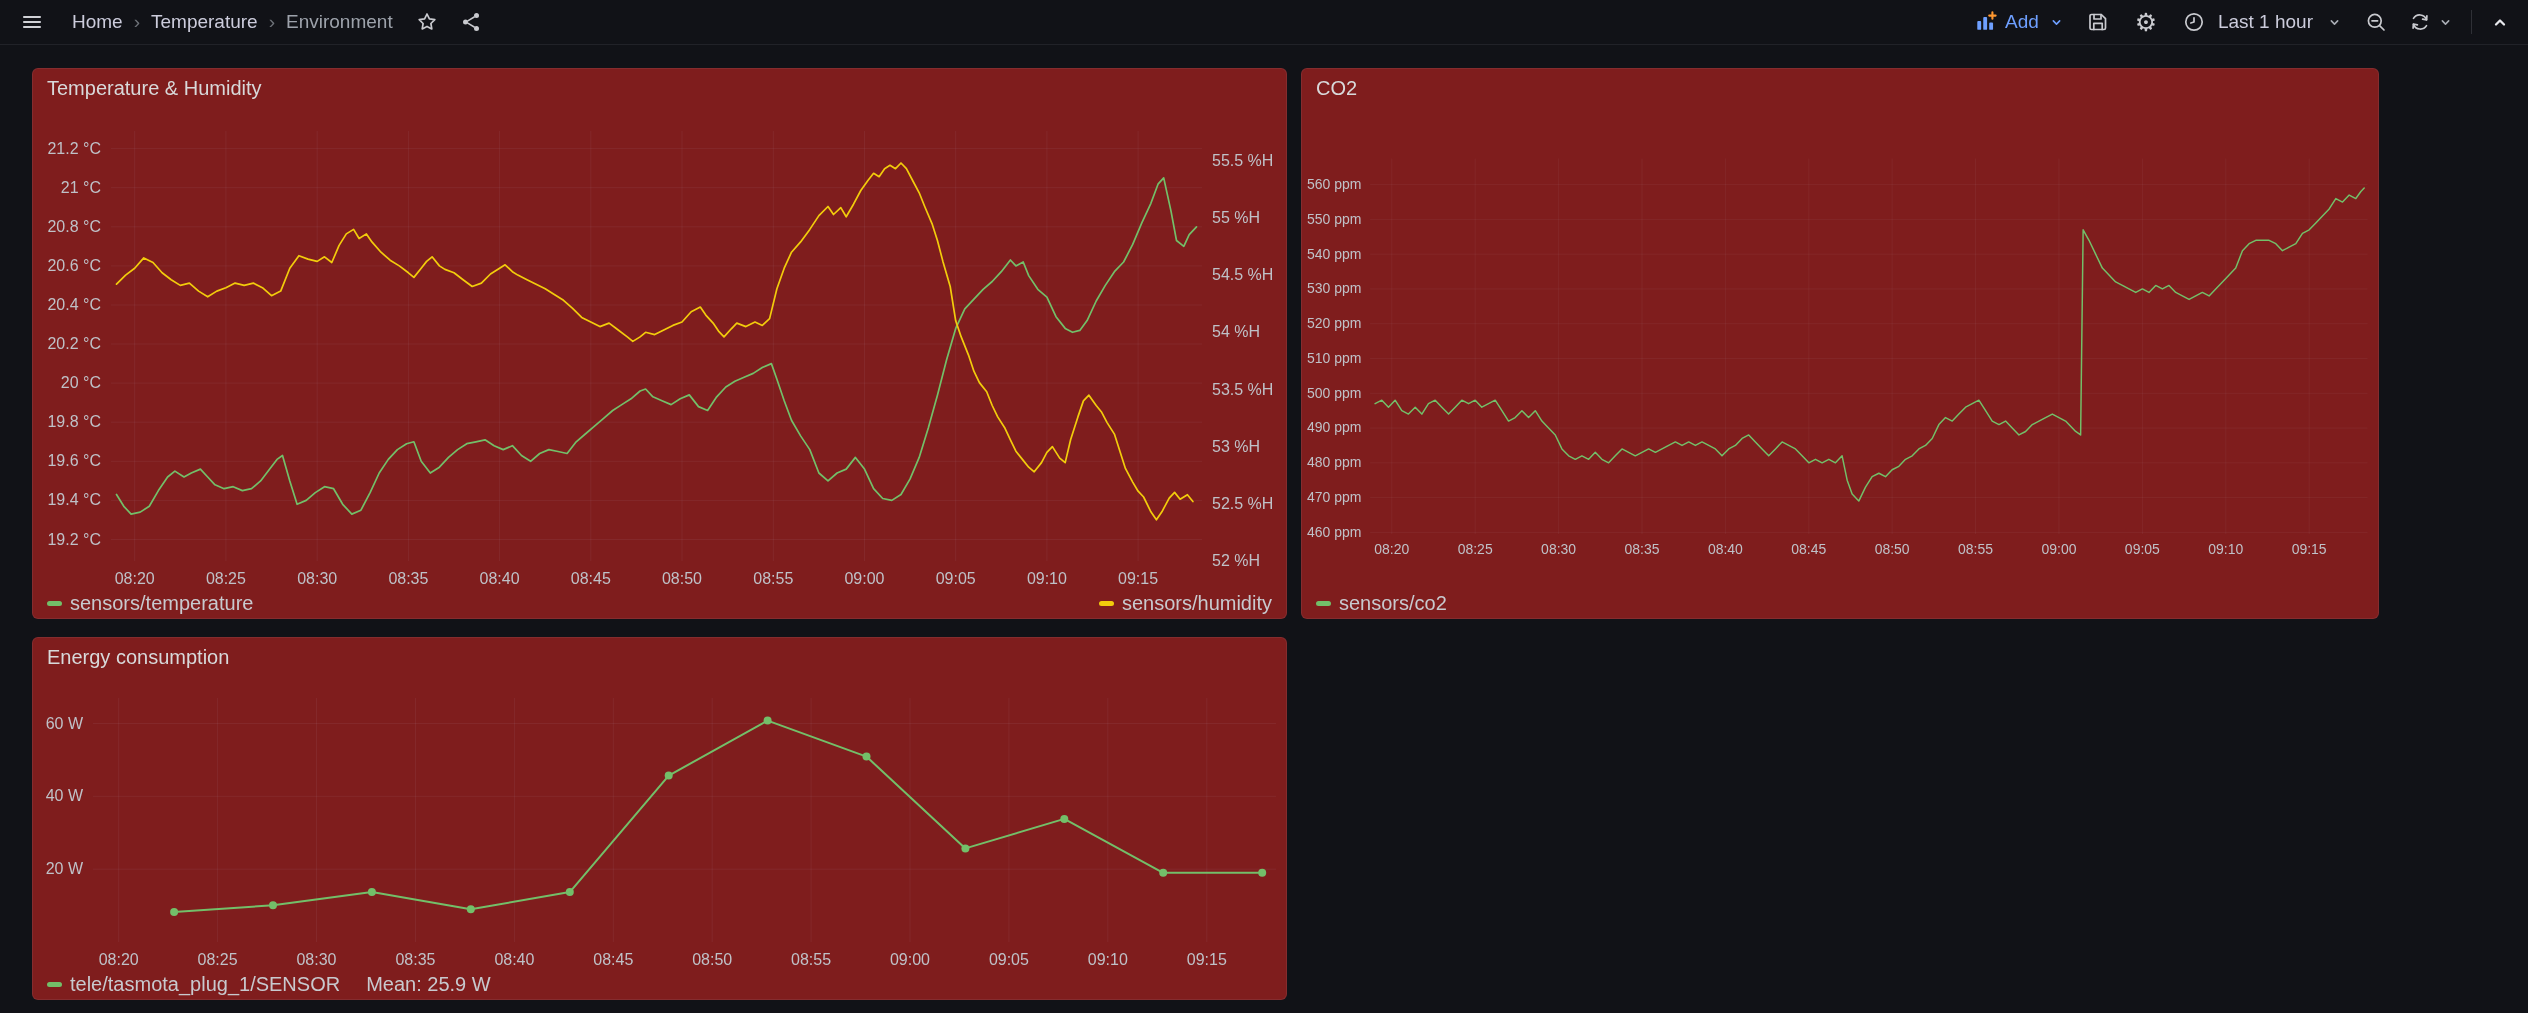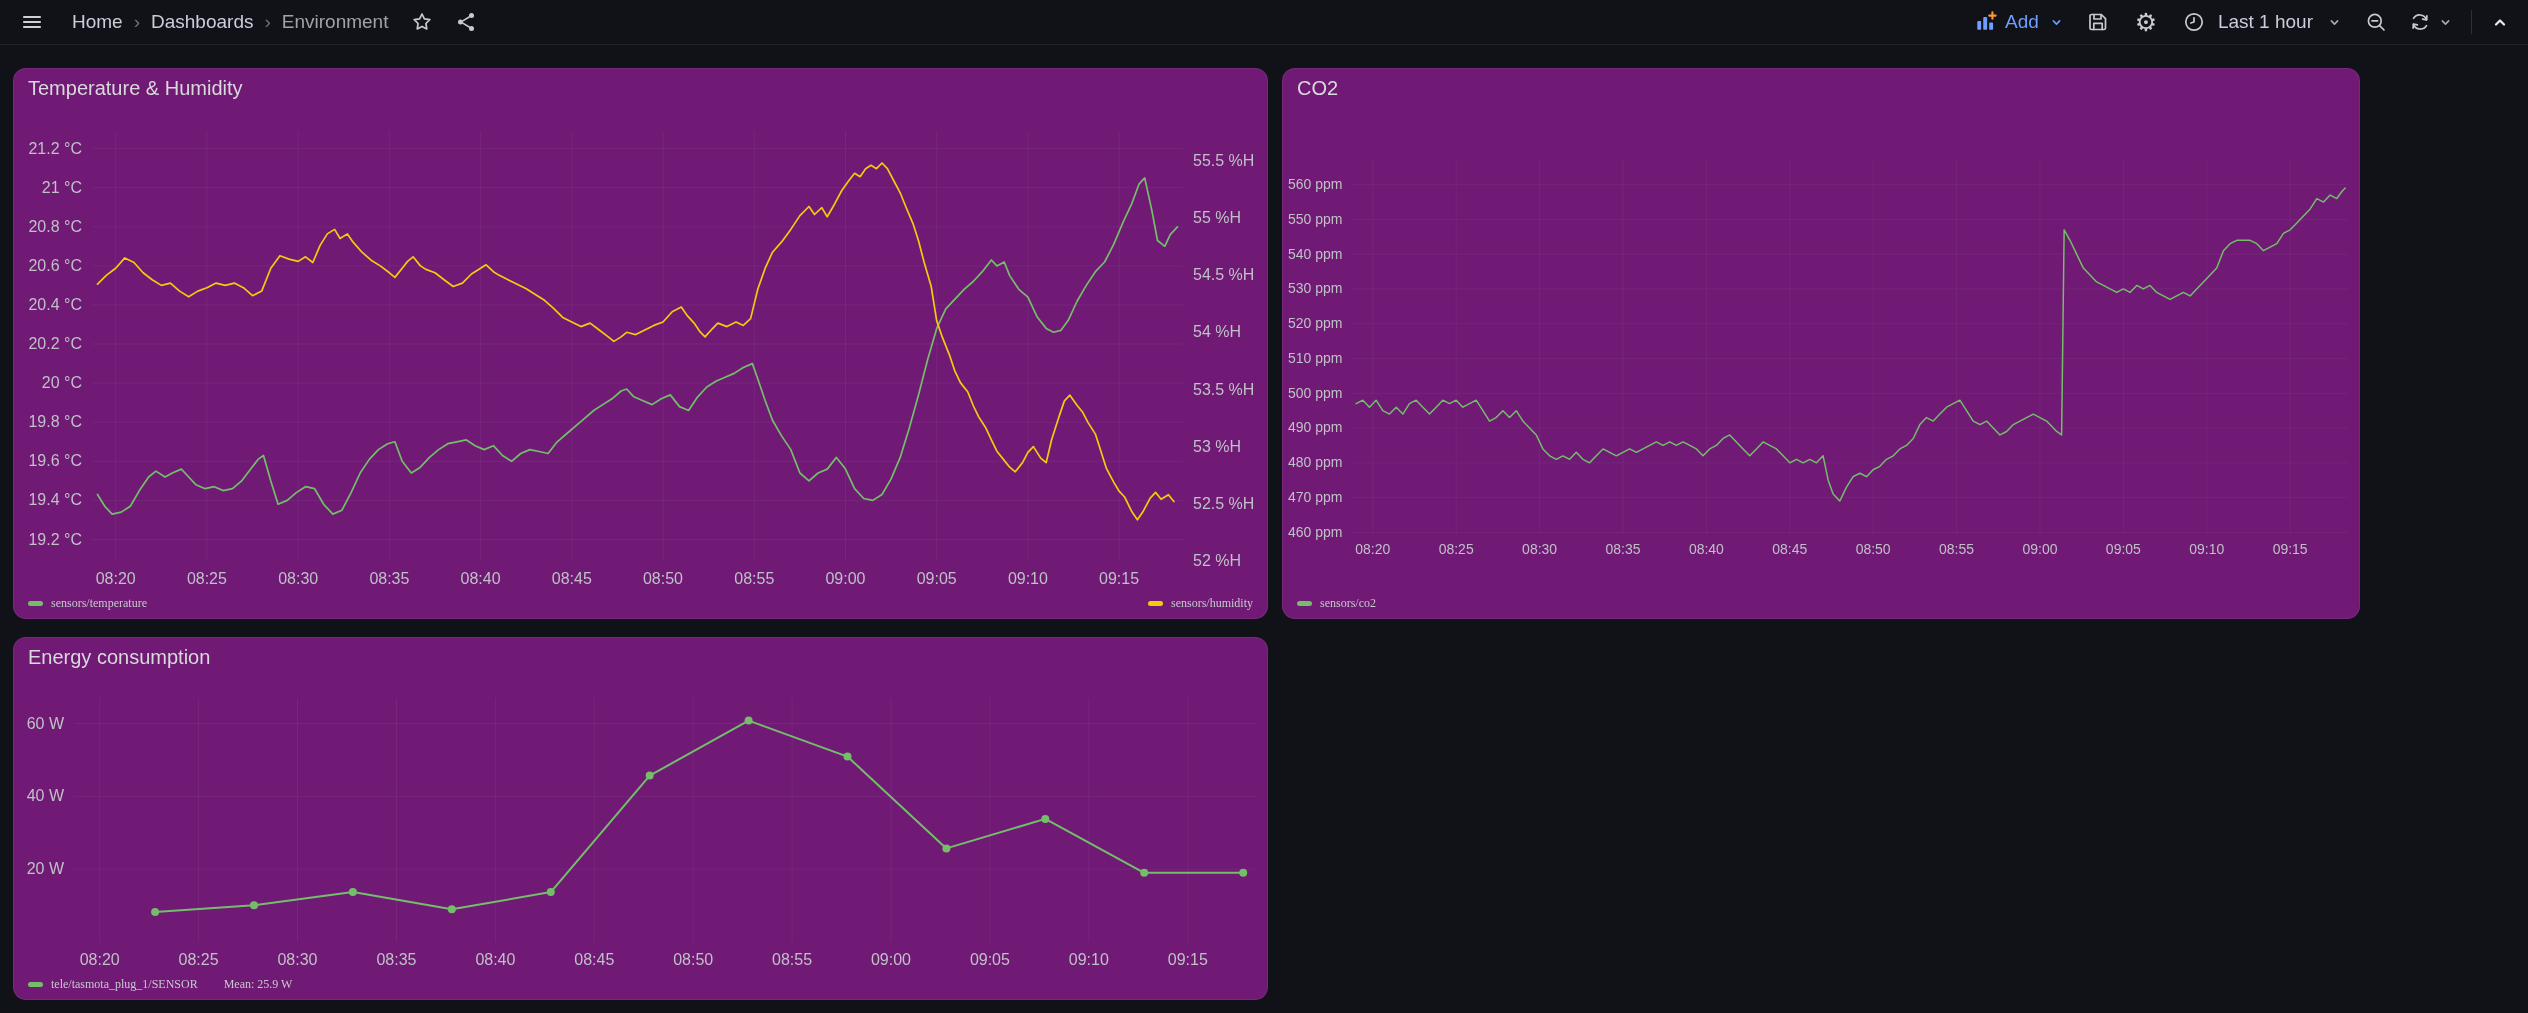--- a/index.html
+++ b/index.html
@@ -25,58 +25,59 @@
   svg.ic-sm{width:19px;height:19px;stroke:#a9adb5;fill:none;stroke-width:2;stroke-linecap:round;stroke-linejoin:round}
   .glyph{font-size:25px;color:#c9cacf;line-height:1}
   .nav-right{display:flex;align-items:center;gap:16px;font-size:19px}
   .add-btn{display:flex;align-items:center;gap:8px;color:#6E9FFF;cursor:pointer;font-weight:400}
   .add-btn svg.ic-sm{stroke:#6E9FFF}
   .time-btn{display:flex;align-items:center;gap:12px;color:#ccccdc;cursor:pointer}
   .refresh-btn{display:flex;align-items:center;gap:4px;cursor:pointer}
   .vdivider{width:1px;height:24px;background:rgba(204,204,220,0.16)}
   
   .panel{
-    position:absolute;background:#701a75;
-    border:1px solid rgba(204,204,220,0.09);border-radius:13px;
+    position:absolute;background:#7f1d1d;
+    border:1px solid rgba(204,204,220,0.09);border-radius:6px;
     box-sizing:border-box;
+    margin-left:19px;
   }
   #panel-temp-hum{left:13px;top:68px;width:1255px;height:551px}
   #panel-co2{left:1282px;top:68px;width:1078px;height:551px}
   #panel-energy{left:13px;top:637px;width:1255px;height:363px}
   .panel-header{
     height:38px;display:flex;align-items:center;padding:0 14px;
     font-size:20px;font-weight:500;color:#d8d9da;cursor:pointer;
   }
   svg.chart{position:absolute;left:0;top:38px;width:100%;display:block}
   #panel-temp-hum svg.chart,#panel-co2 svg.chart{height:483px}
   #panel-energy svg.chart{height:295px}
   .legend{
     position:absolute;left:14px;right:14px;bottom:0;height:30px;
     display:flex;align-items:center;justify-content:space-between;
-    font-size:12px;color:#c8c9ce;font-family:Liberation Serif, serif;
+    font-size:20px;color:#c8c9ce;
   }
   .legend-item{display:flex;align-items:center;gap:8px;cursor:pointer}
   .swatch{width:15px;height:5px;border-radius:3px;background:#73BF69}
   .mean{margin-left:18px;color:#c8c9ce}
   .axis-label{font-size:16px;fill:#bfc1c7}
 </style>
 </head>
 <body>
 
 <div class="topnav">
   <div class="nav-left">
     <div class="icon-btn">
       <svg class="ic" viewBox="0 0 24 24" style="stroke:#d0d1d6;stroke-width:2.1">
         <path d="M4 7h16M4 12h16M4 17h16"></path>
       </svg>
     </div>
     <div class="breadcrumb">
       <span class="crumb">Home</span>
       <span class="crumb-sep">›</span>
-      <span class="crumb">Dashboards</span>
+      <span class="crumb">Temperature</span>
       <span class="crumb-sep">›</span>
       <span class="crumb current">Environment</span>
     </div>
     <div class="icon-btn" style="margin-left:6px">
       <svg class="ic" viewBox="0 0 24 24">
         <path d="M12 4l2.4 4.9 5.4.8-3.9 3.8.9 5.4L12 16.4l-4.8 2.5.9-5.4-3.9-3.8 5.4-.8z"></path>
       </svg>
     </div>
     <div class="icon-btn">
       <svg class="ic" viewBox="0 0 24 24" style="stroke-width:1.5">

